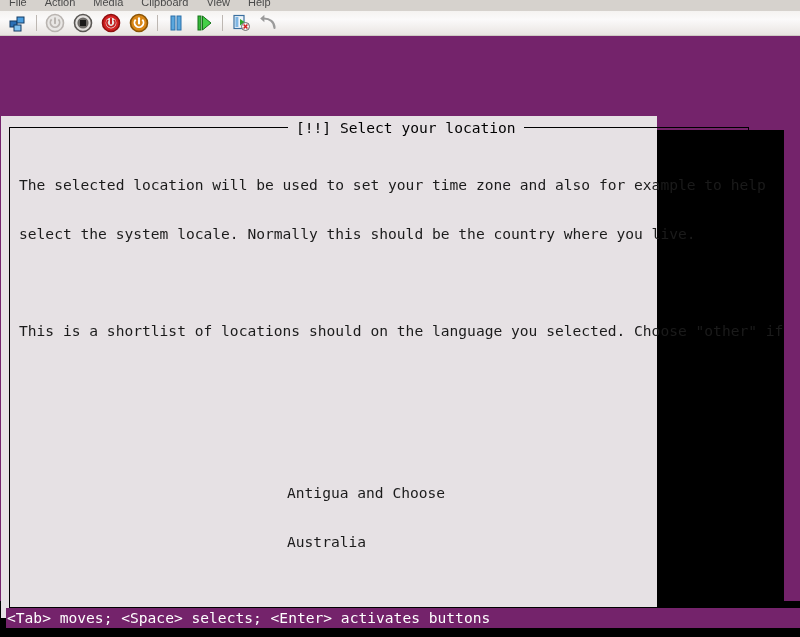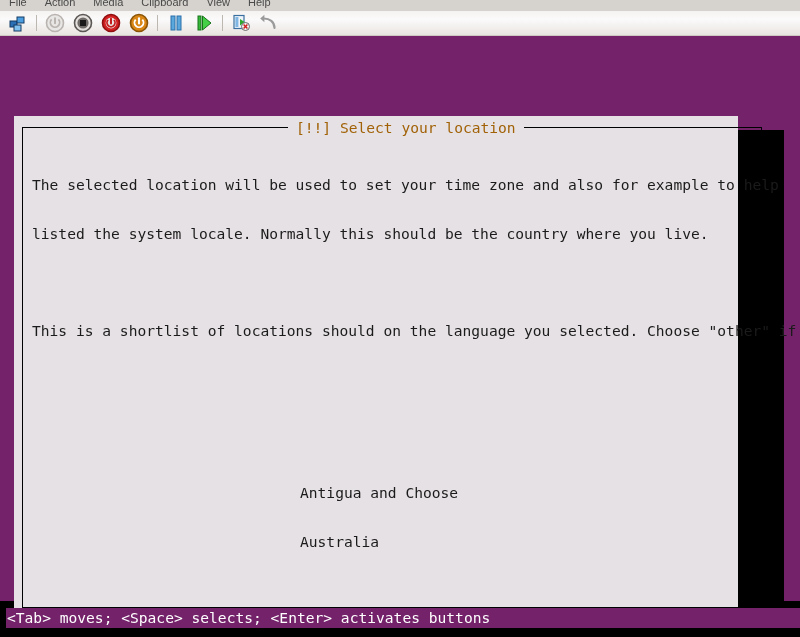--- a/index.html
+++ b/index.html
@@ -117,43 +117,43 @@
   .dlg-shadow {
     position: absolute;
     left: 28px;
     top: 94px;
     width: 756px;
     height: 502px;
     background: #000;
   }
   .dialog {
     position: absolute;
-    left: 14px;
+    left: 1px;
     top: 80px;
-    width: 724px;
+    width: 656px;
     height: 502px;
     background: #e6e1e4;
   }
   .dlg-frame {
     position: absolute;
     left: 8px;
     top: 11px;
     width: 740px;
     height: 481px;
     border: 1px solid #000;
     box-sizing: border-box;
   }
   .dlg-title {
     position: absolute;
     top: 82px;
     left: 288px;
     height: 20px;
     line-height: 20px;
     background: #e6e1e4;
-    color: #a16207;
+    color: #000000;
     font-family: "DejaVu Sans Mono", monospace;
     font-size: 14.6px;
     white-space: pre;
     padding: 0 8px;
     z-index: 5;
   }
 
   .dlg-body {
     position: absolute;
     left: 18px;
@@ -291,21 +291,21 @@
 
     <div class="console-bottom-black"></div>
 
     <div class="dlg-shadow"></div>
 
     <div class="dialog">
       <div class="dlg-frame"></div>
 
       <div class="dlg-body">
         <div class="para">The selected location will be used to set your time zone and also for example to help</div>
-        <div class="para">listed the system locale. Normally this should be the country where you live.</div>
+        <div class="para">select the system locale. Normally this should be the country where you live.</div>
         <div class="spacer"></div>
         <div class="para">This is a shortlist of locations should on the language you selected. Choose "other" if</div>
         <div class="spacer"></div>
 
         <div class="list">
           <span class="list-row">Antigua and Choose</span>
           <span class="list-row">Australia</span>
           
           
           

